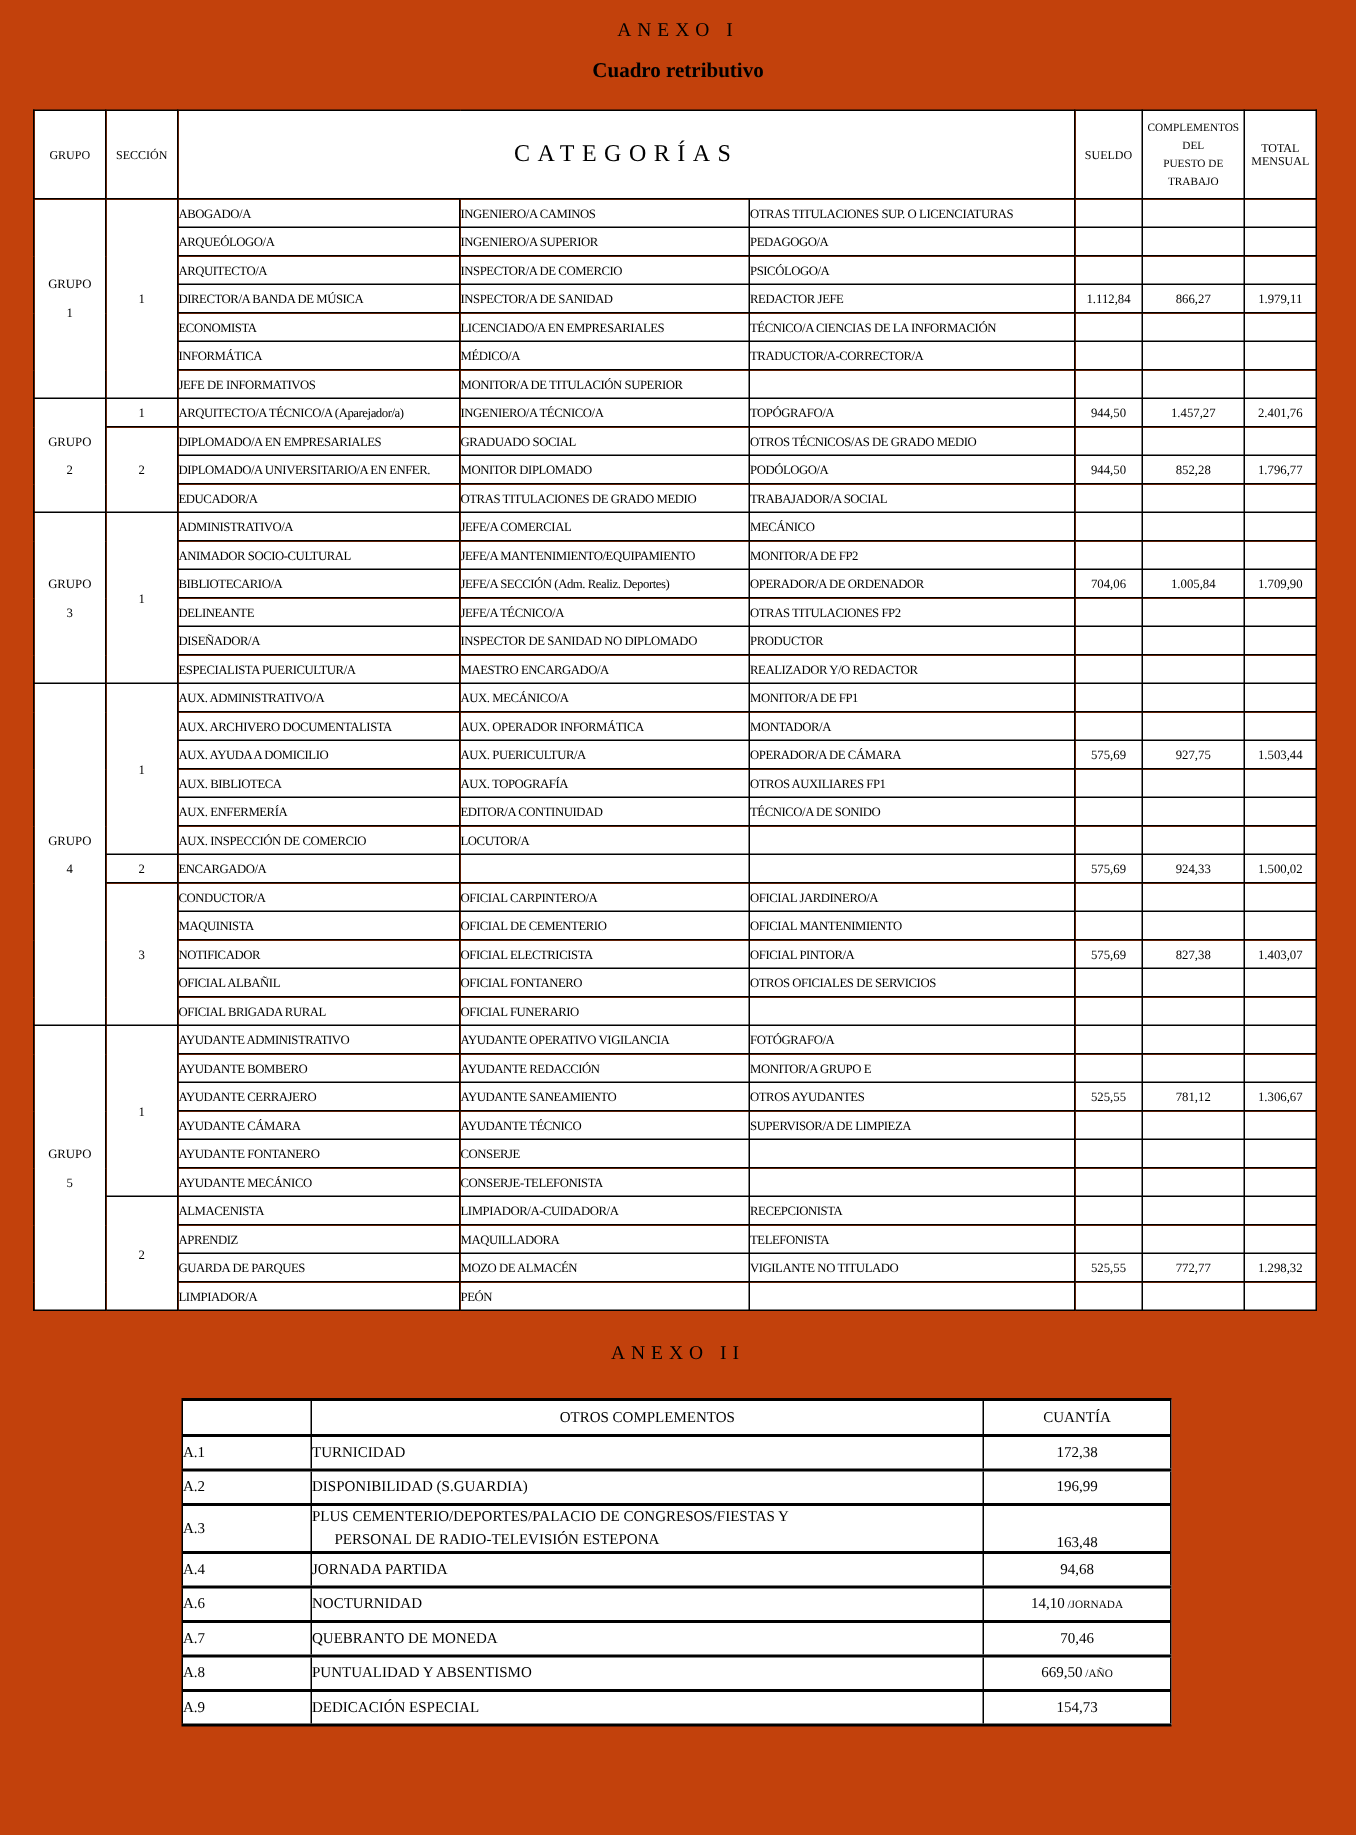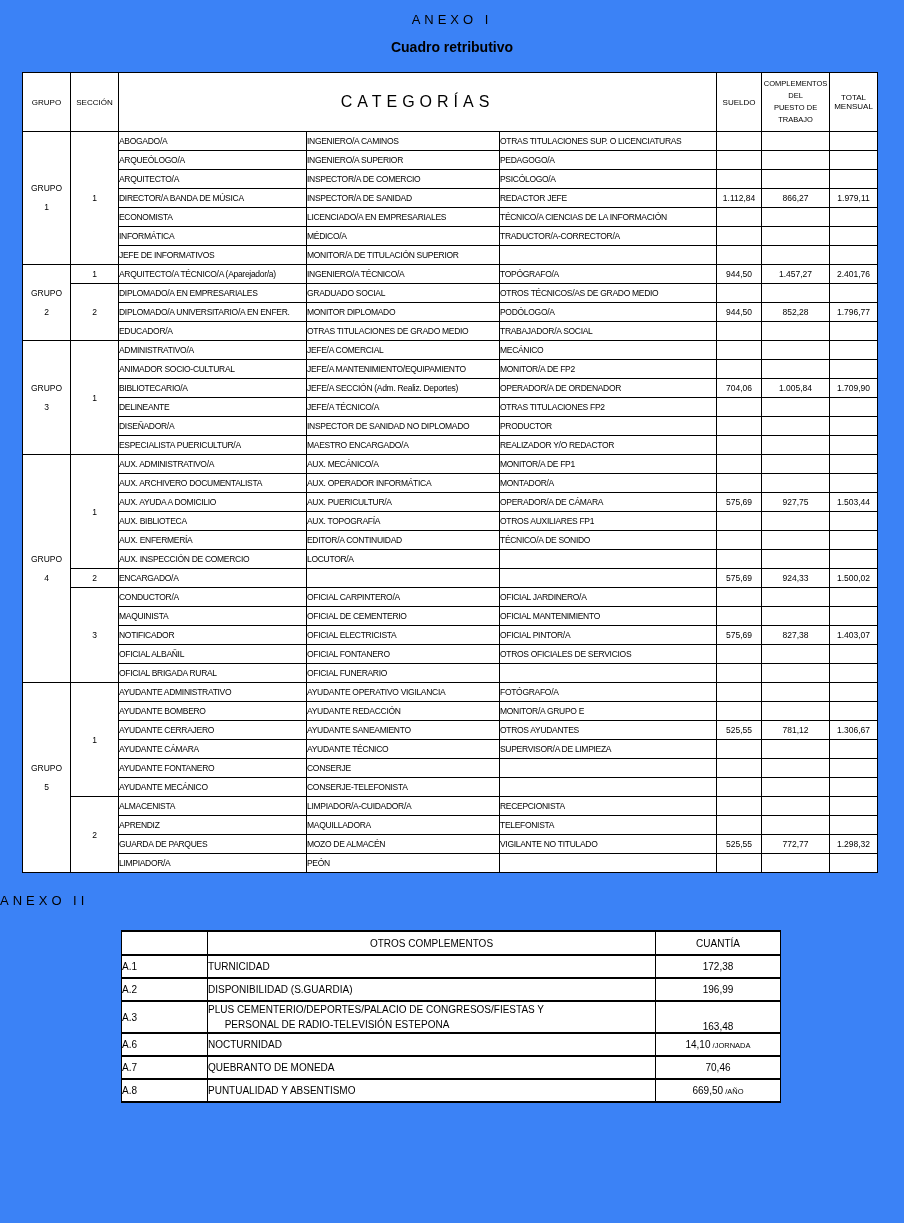--- a/index.html
+++ b/index.html
@@ -1,21 +1,21 @@
 <!DOCTYPE html>
 <html><head>
 <meta charset="utf-8">
 <style>
   html,body{margin:0;padding:0;background:#ffffff;}
   .page{
     position:relative;
     width:904px;height:1223px;
-    background:#3b82f6;
+    background:#c2410c;
     color:#000000;
-    font-family:Liberation Sans, sans-serif;
+    font-family:Liberation Serif, serif;
     overflow:hidden;
     box-sizing:border-box;
     padding-top:12px;
   }
   .doc-title{
     text-align:center;
     font-size:13px;
     letter-spacing:4px;
     margin:0 0 0 0;
   }
@@ -55,21 +55,21 @@
   }
   .seccion-cell{font-size:8.5px;text-align:center;vertical-align:middle;}
   .cat-cell{
     font-size:8.5px;letter-spacing:-0.3px;
     padding-left:4px;white-space:nowrap;
     text-align:left;vertical-align:middle;
   }
   .num-cell{font-size:8.5px;text-align:center;vertical-align:middle;white-space:nowrap;}
   
   .doc-title2{
-    font-size:13px;letter-spacing:4px;margin:20px 0 0 0;
+    text-align:center;font-size:13px;letter-spacing:4px;margin:20px 0 0 0;
   }
   table.t2{
     border-collapse:collapse;
     table-layout:fixed;
     margin:22px 0 0 121px;
     width:659px;
     border-radius:20px;
   }
   table.t2 th, table.t2 td{
     border:2px solid #000;
@@ -485,30 +485,40 @@
           <td class="concepto-cell">DISPONIBILIDAD (S.GUARDIA)</td>
           <td class="cuantia-cell"><span>196,99</span></td>
         </tr>
         <tr class="tall">
           <td class="code-cell">A.3</td>
           <td class="concepto-cell">PLUS CEMENTERIO/DEPORTES/PALACIO DE CONGRESOS/FIESTAS Y
       PERSONAL DE RADIO-TELEVISIÓN ESTEPONA</td>
           <td class="cuantia-cell vbottom"><span>163,48</span></td>
         </tr>
         <tr>
+          <td class="code-cell">A.4</td>
+          <td class="concepto-cell">JORNADA PARTIDA</td>
+          <td class="cuantia-cell"><span>94,68</span></td>
+        </tr>
+        <tr>
           <td class="code-cell">A.6</td>
           <td class="concepto-cell">NOCTURNIDAD</td>
           <td class="cuantia-cell"><span>14,10</span><span class="unit"> /JORNADA</span></td>
         </tr>
         <tr>
           <td class="code-cell">A.7</td>
           <td class="concepto-cell">QUEBRANTO DE MONEDA</td>
           <td class="cuantia-cell"><span>70,46</span></td>
         </tr>
         <tr>
           <td class="code-cell">A.8</td>
           <td class="concepto-cell">PUNTUALIDAD Y ABSENTISMO</td>
           <td class="cuantia-cell"><span>669,50</span><span class="unit"> /AÑO</span></td>
         </tr>
+        <tr>
+          <td class="code-cell">A.9</td>
+          <td class="concepto-cell">DEDICACIÓN ESPECIAL</td>
+          <td class="cuantia-cell"><span>154,73</span></td>
+        </tr>
       </tbody>
   </table>
 
 </div>
 
 </body></html>

